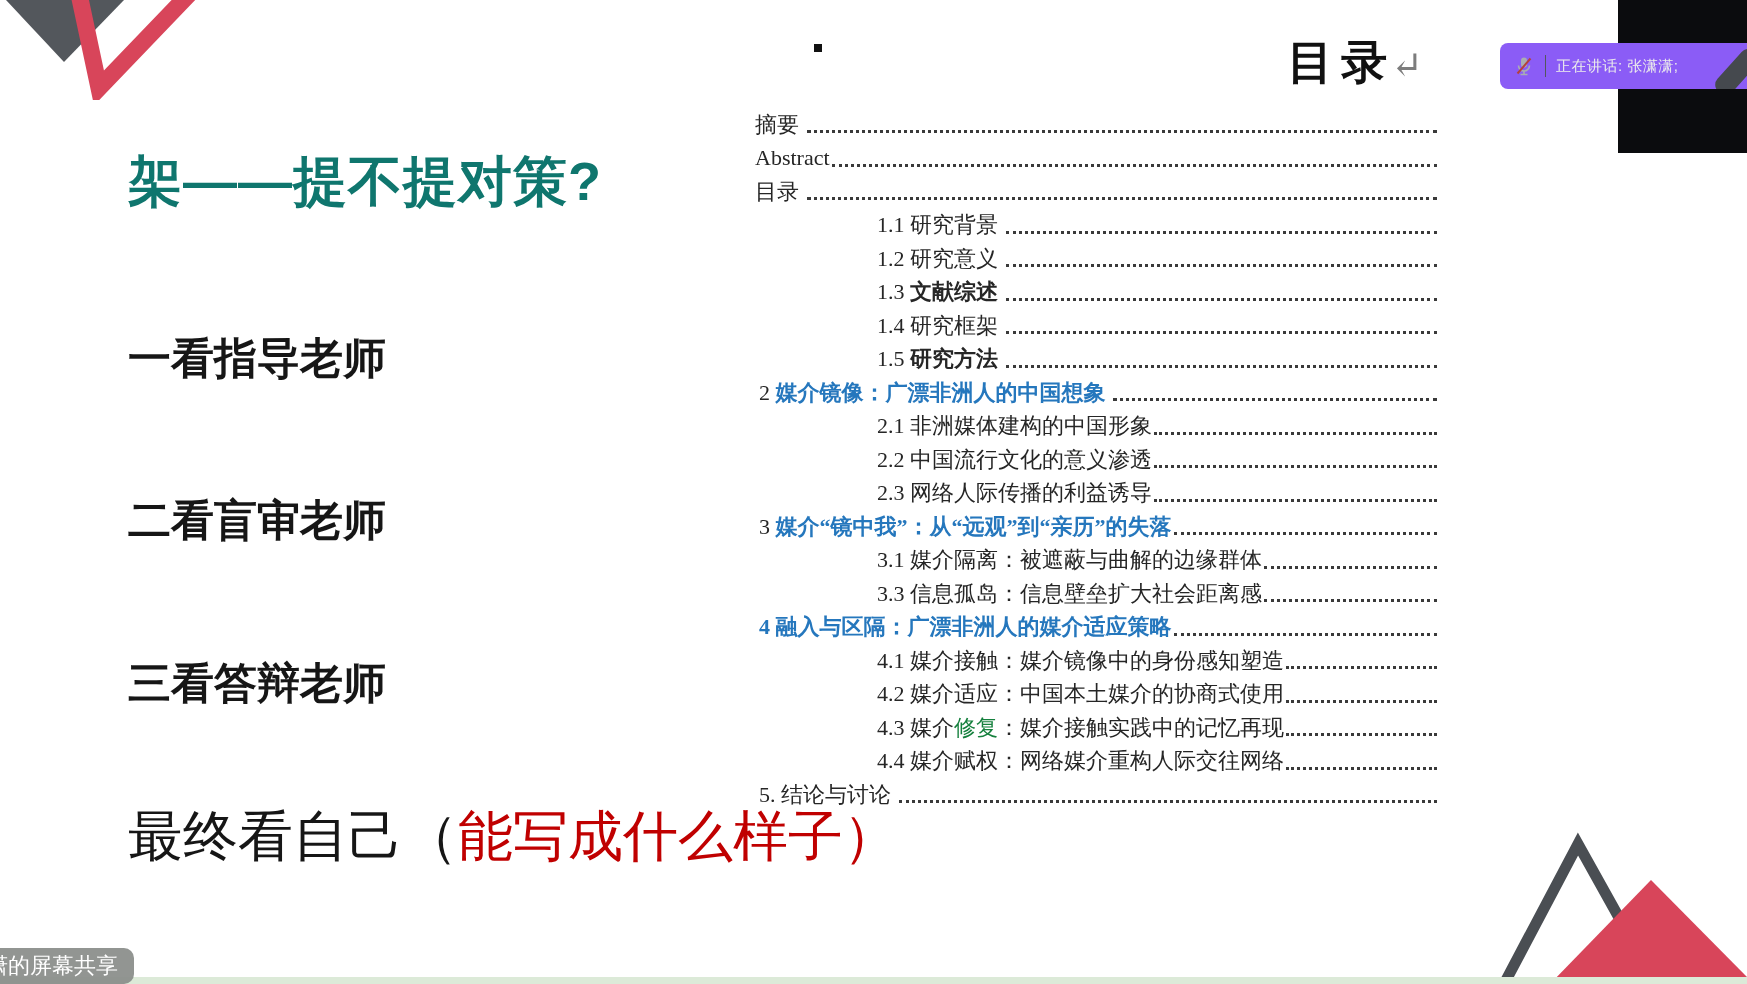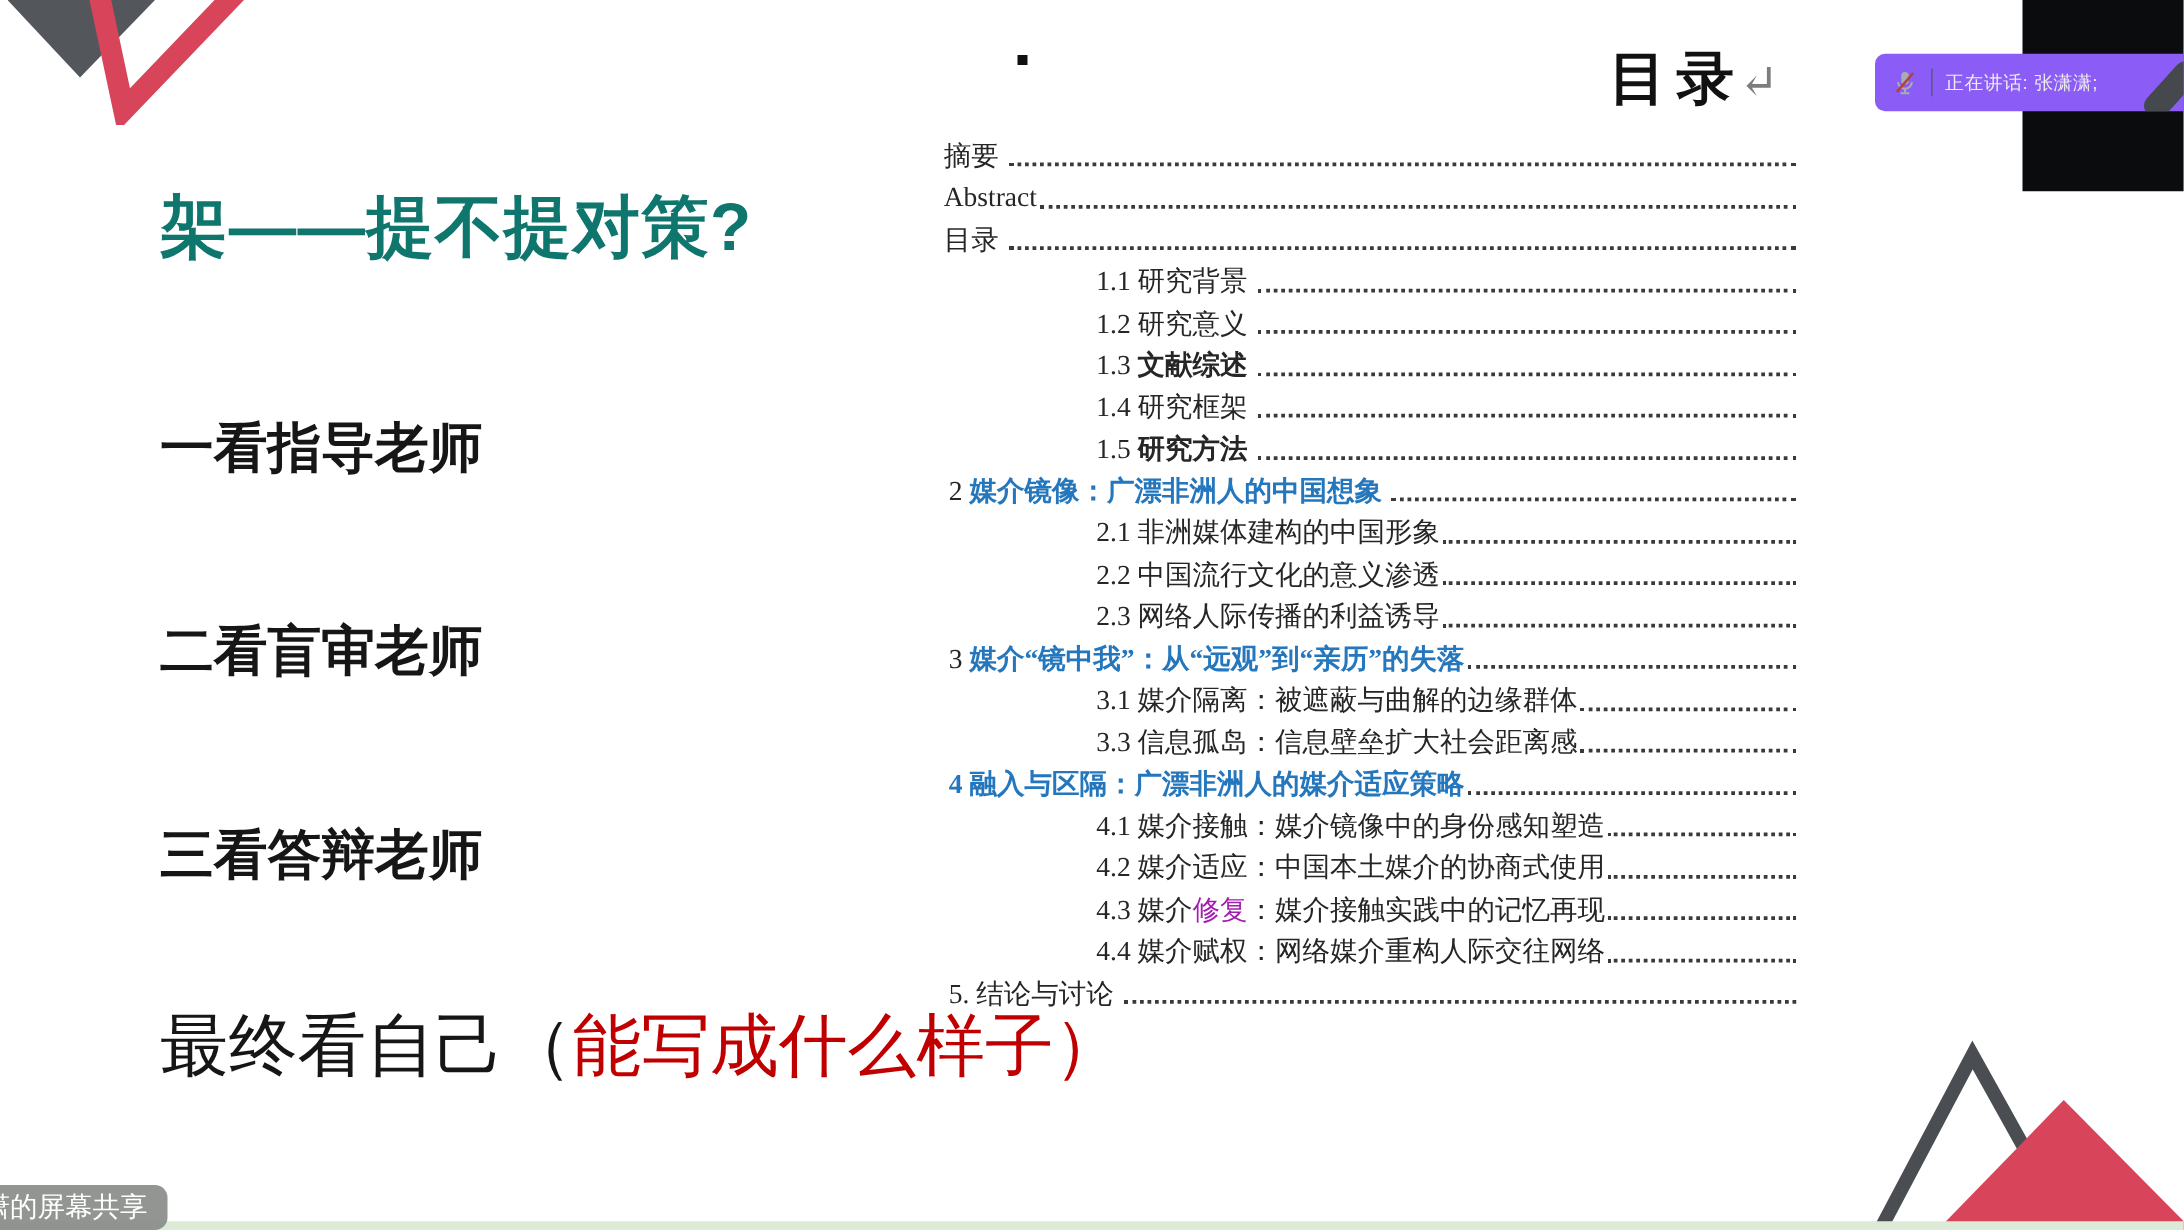--- a/index.html
+++ b/index.html
@@ -144,21 +144,21 @@
       <div class="toc-row" style="padding-left: 122px;">
         <span>4.1 媒介接触：媒介镜像中的身份感知塑造</span>
         <span class="leader"></span>
       </div>
       <div class="toc-row" style="padding-left: 122px;">
         <span>4.2 媒介适应：中国本土媒介的协商式使用</span>
         <span class="leader"></span>
       </div>
       <div class="toc-row" style="padding-left: 122px;">
         <span>4.3 媒介</span>
-        <span style="color: #a21caf;">修复</span>
+        <span style="color: #15803d;">修复</span>
         <span>：媒介接触实践中的记忆再现</span>
         <span class="leader"></span>
       </div>
       <div class="toc-row" style="padding-left: 122px;">
         <span>4.4 媒介赋权：网络媒介重构人际交往网络</span>
         <span class="leader"></span>
       </div>
       <div class="toc-row" style="padding-left: 4px;">
         <span>5. 结论与讨论 </span>
         <span class="leader"></span>

